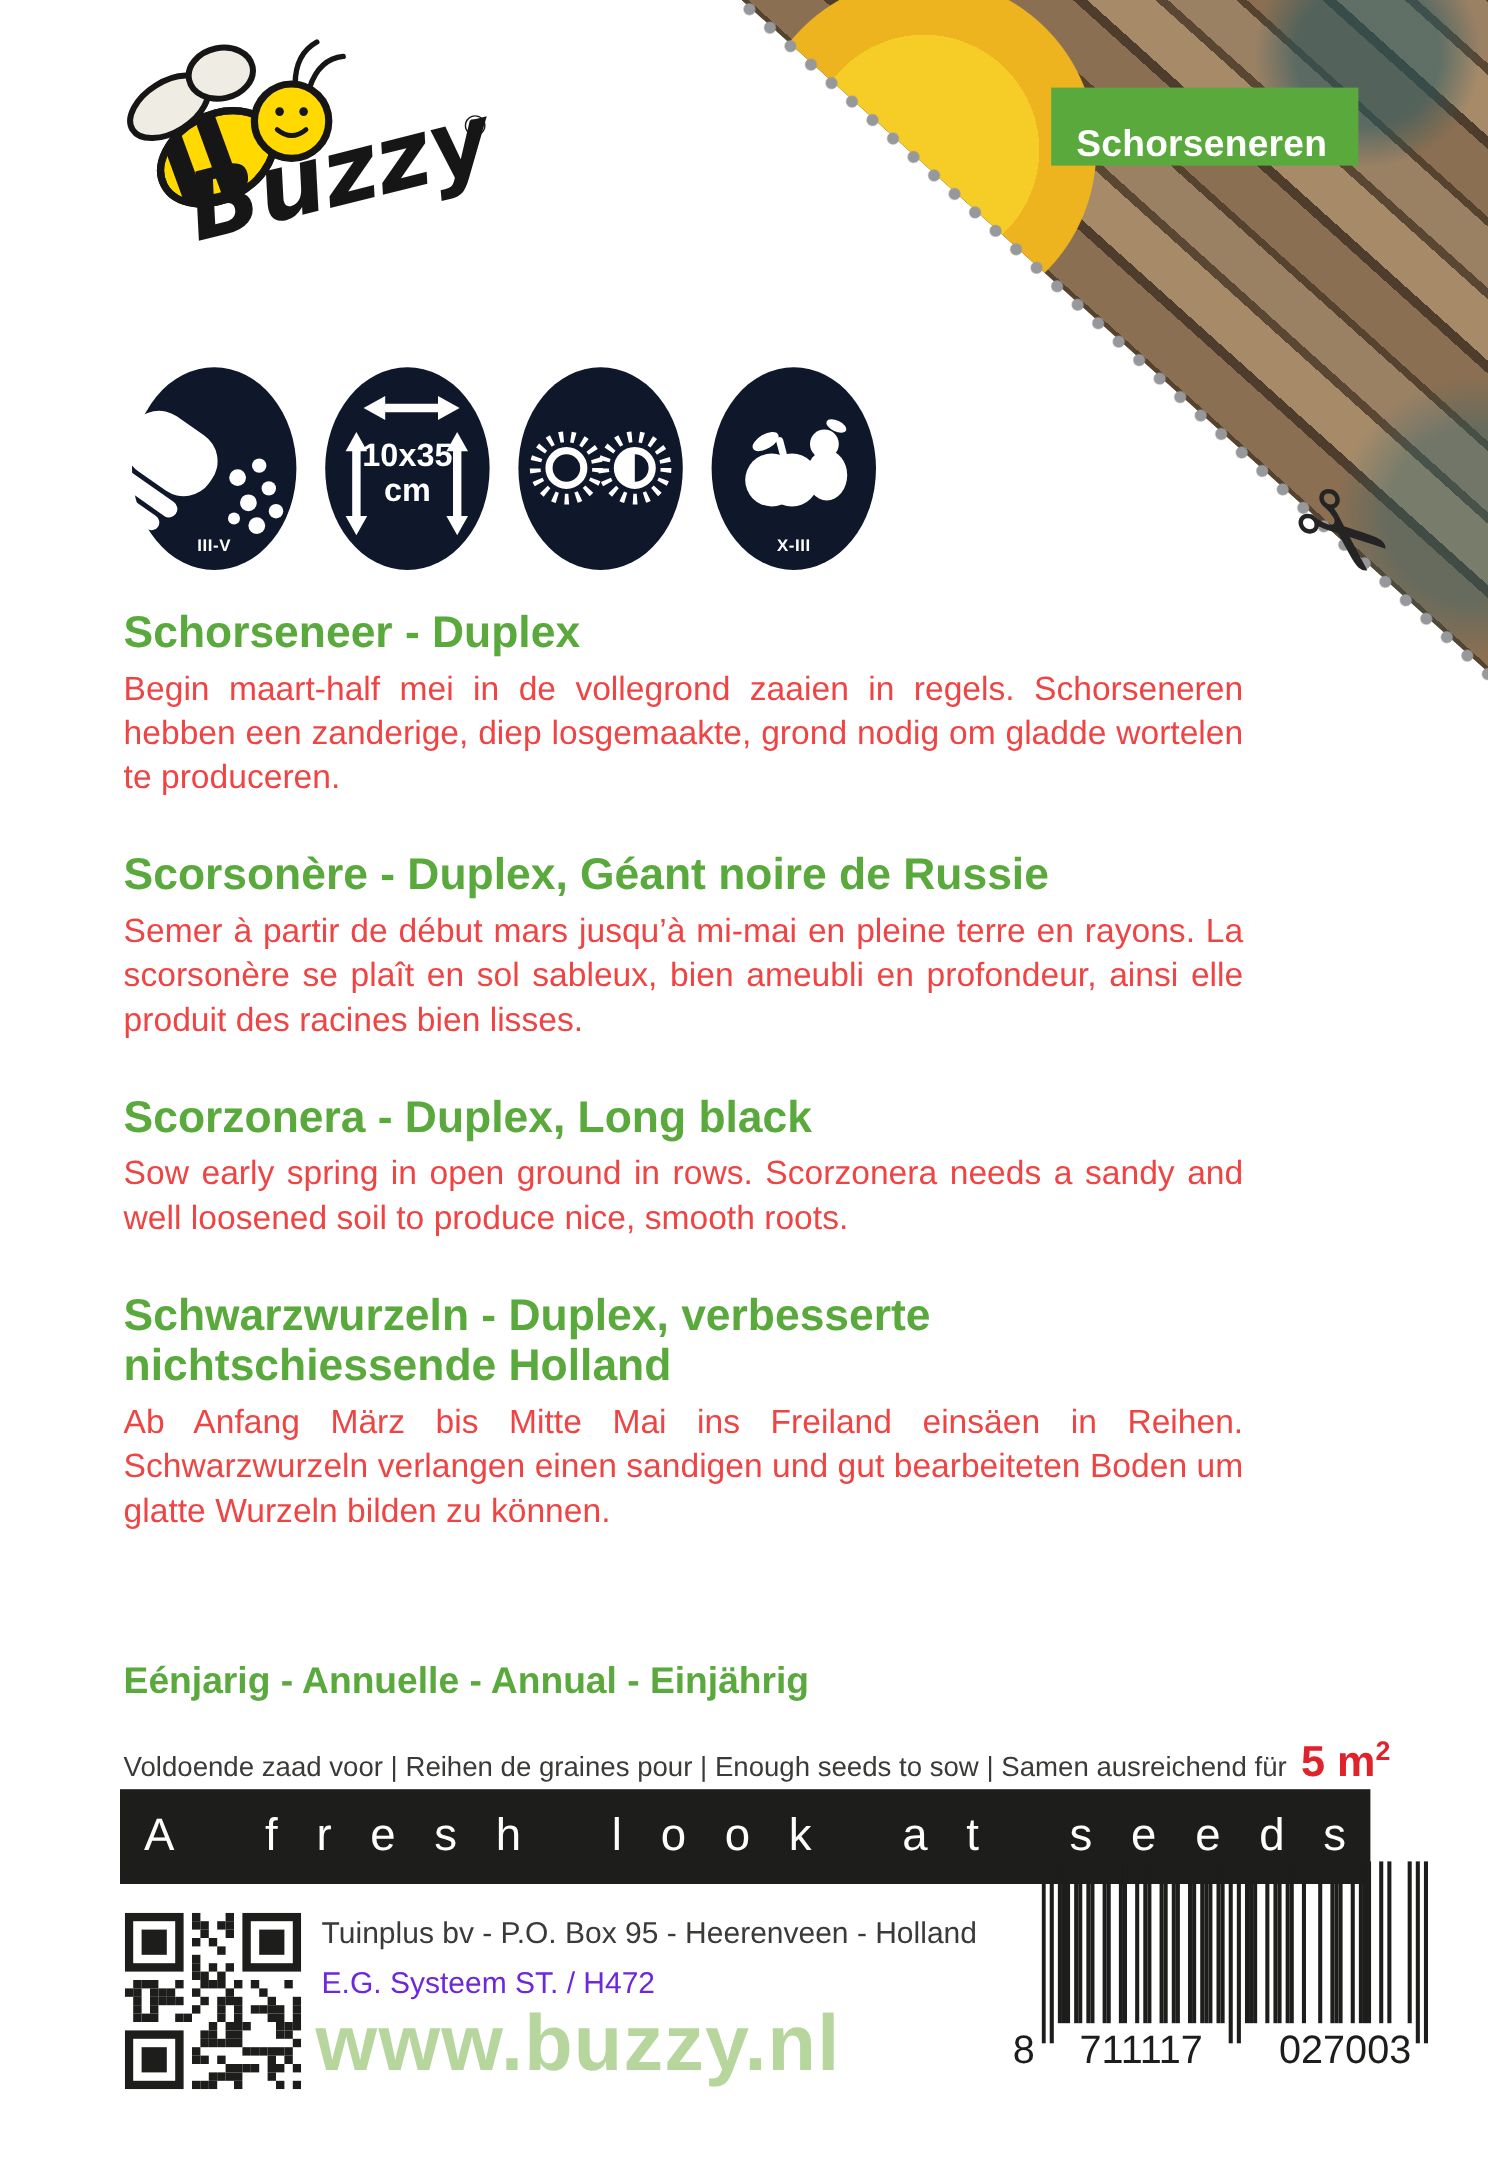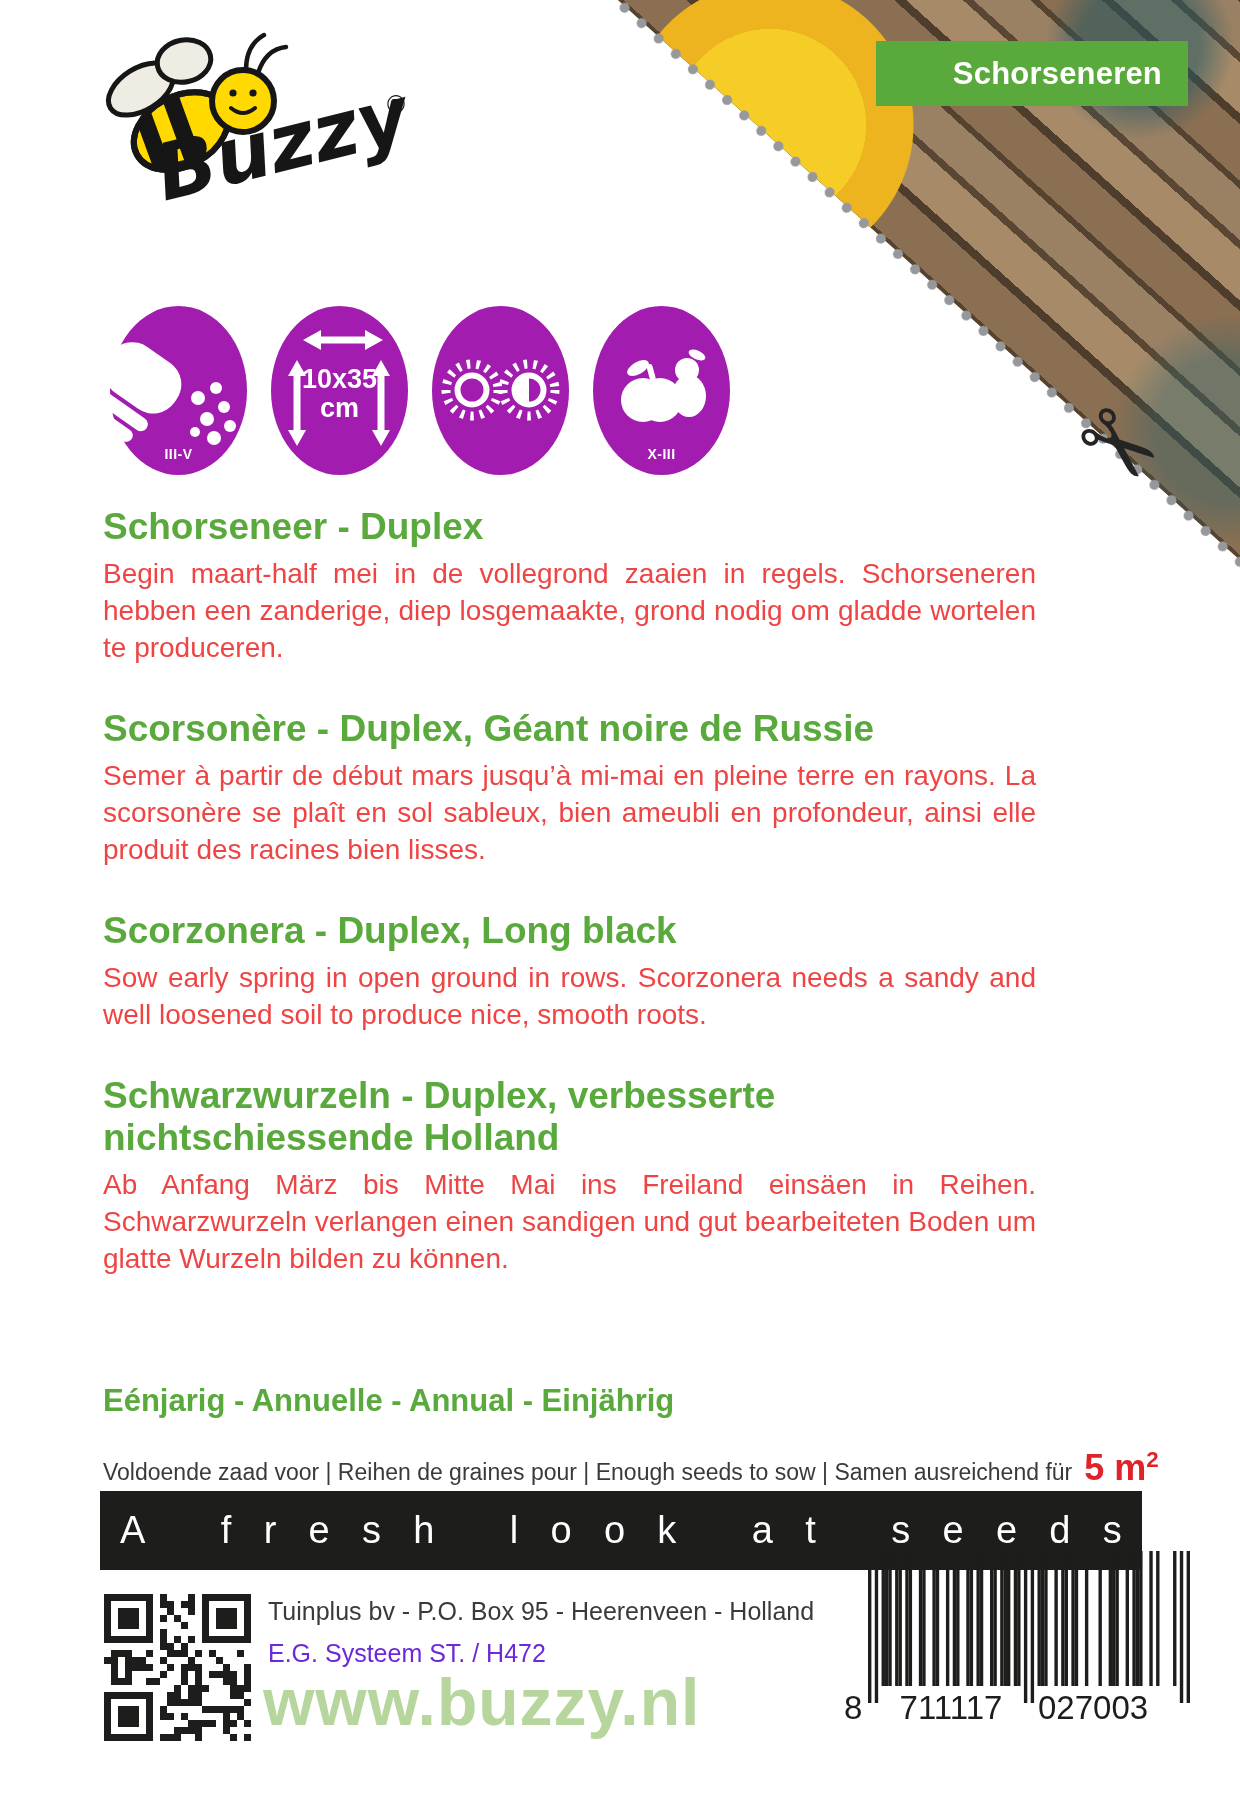--- a/index.html
+++ b/index.html
@@ -18,31 +18,31 @@
   }
   
   .cutline{position:absolute;left:616px;top:-6px;width:850px;height:12px;
     transform-origin:0 50%;transform:rotate(42deg);
     background-image:radial-gradient(circle at center,#97989b 0 4.6px,rgba(0,0,0,0) 5.3px);
     background-size:23px 12px;background-repeat:repeat-x;}
   .scissors{position:absolute;left:1078px;top:398px;font-size:96px;line-height:1;
     color:#242424;transform:rotate(40deg);}
 
   
-  .badge{position:absolute;left:876px;top:41px;width:312px;height:65px;background:#5aa93c;
-    display:flex;align-items:center;justify-content:flex-end;padding-right:26px;box-sizing:border-box;}
+  .badge{position:absolute;left:876px;top:73px;width:256px;height:65px;background:#5aa93c;
+    display:flex;align-items:flex-end;justify-content:flex-end;padding-right:26px;box-sizing:border-box;}
   .badge span{color:#fff;font-weight:bold;font-size:31px;letter-spacing:.2px;}
 
   
   .logo{position:absolute;left:86px;top:20px;width:330px;height:212px;}
   .logo text{font-family:"DejaVu Sans",sans-serif;fill:#161616;}
 
   
   .icons-row{position:absolute;left:110px;top:306px;display:flex;gap:24px;}
-  .icon-circle{position:relative;width:137px;height:169px;border-radius:50%;background:#a21caf;flex:0 0 auto;}
+  .icon-circle{position:relative;width:137px;height:169px;border-radius:50%;background:#0f172a;flex:0 0 auto;}
   .icon-circle svg{position:absolute;inset:0;width:100%;height:100%;}
   .icon-label{position:absolute;bottom:13px;width:100%;text-align:center;color:#fff;
     font-weight:bold;font-size:14px;letter-spacing:.5px;}
   .spacing-text{position:absolute;top:50%;left:50%;transform:translate(-50%,-44%);
     color:#fff;font-weight:bold;font-size:27px;line-height:29px;text-align:center;white-space:nowrap;}
 
   
   .content{position:absolute;left:103px;top:506px;width:933px;}
   .green-heading{margin:0 0 7px 0;color:#5aa93c;font-size:37px;font-weight:bold;}
   .body-text{margin:0 0 42px 0;font-size:28px;line-height:37px;color:#ef4444;
@@ -63,21 +63,21 @@
   .qr{position:absolute;left:104px;top:1594px;width:147px;height:147px;}
   .address1{position:absolute;left:268px;top:1597px;font-size:25px;color:#3a3a38;}
   .address2{position:absolute;left:268px;top:1639px;font-size:25px;color:#6d28d9;}
   .website{position:absolute;left:263px;top:1664px;font-size:66px;font-weight:bold;
     color:#b6d69e;letter-spacing:1px;}
   .barcode{position:absolute;left:868px;top:1551px;width:322px;height:190px;}
   .barcode svg{display:block;}
   .bc-digit{position:absolute;top:138px;font-size:33px;color:#1d1d1b;background:#fff;padding:0 2px;}
   .bc-first{left:-26px;}
   .bc-left{left:12px;width:138px;text-align:center;}
-  .bc-right{left:168px;width:138px;text-align:left;}
+  .bc-right{left:168px;width:138px;text-align:right;}
 </style>
 </head>
 <body>
 
 <div class="page">
 
   <div class="photo"></div>
   <div class="cutline"></div>
   <div class="scissors">✂</div>
 

